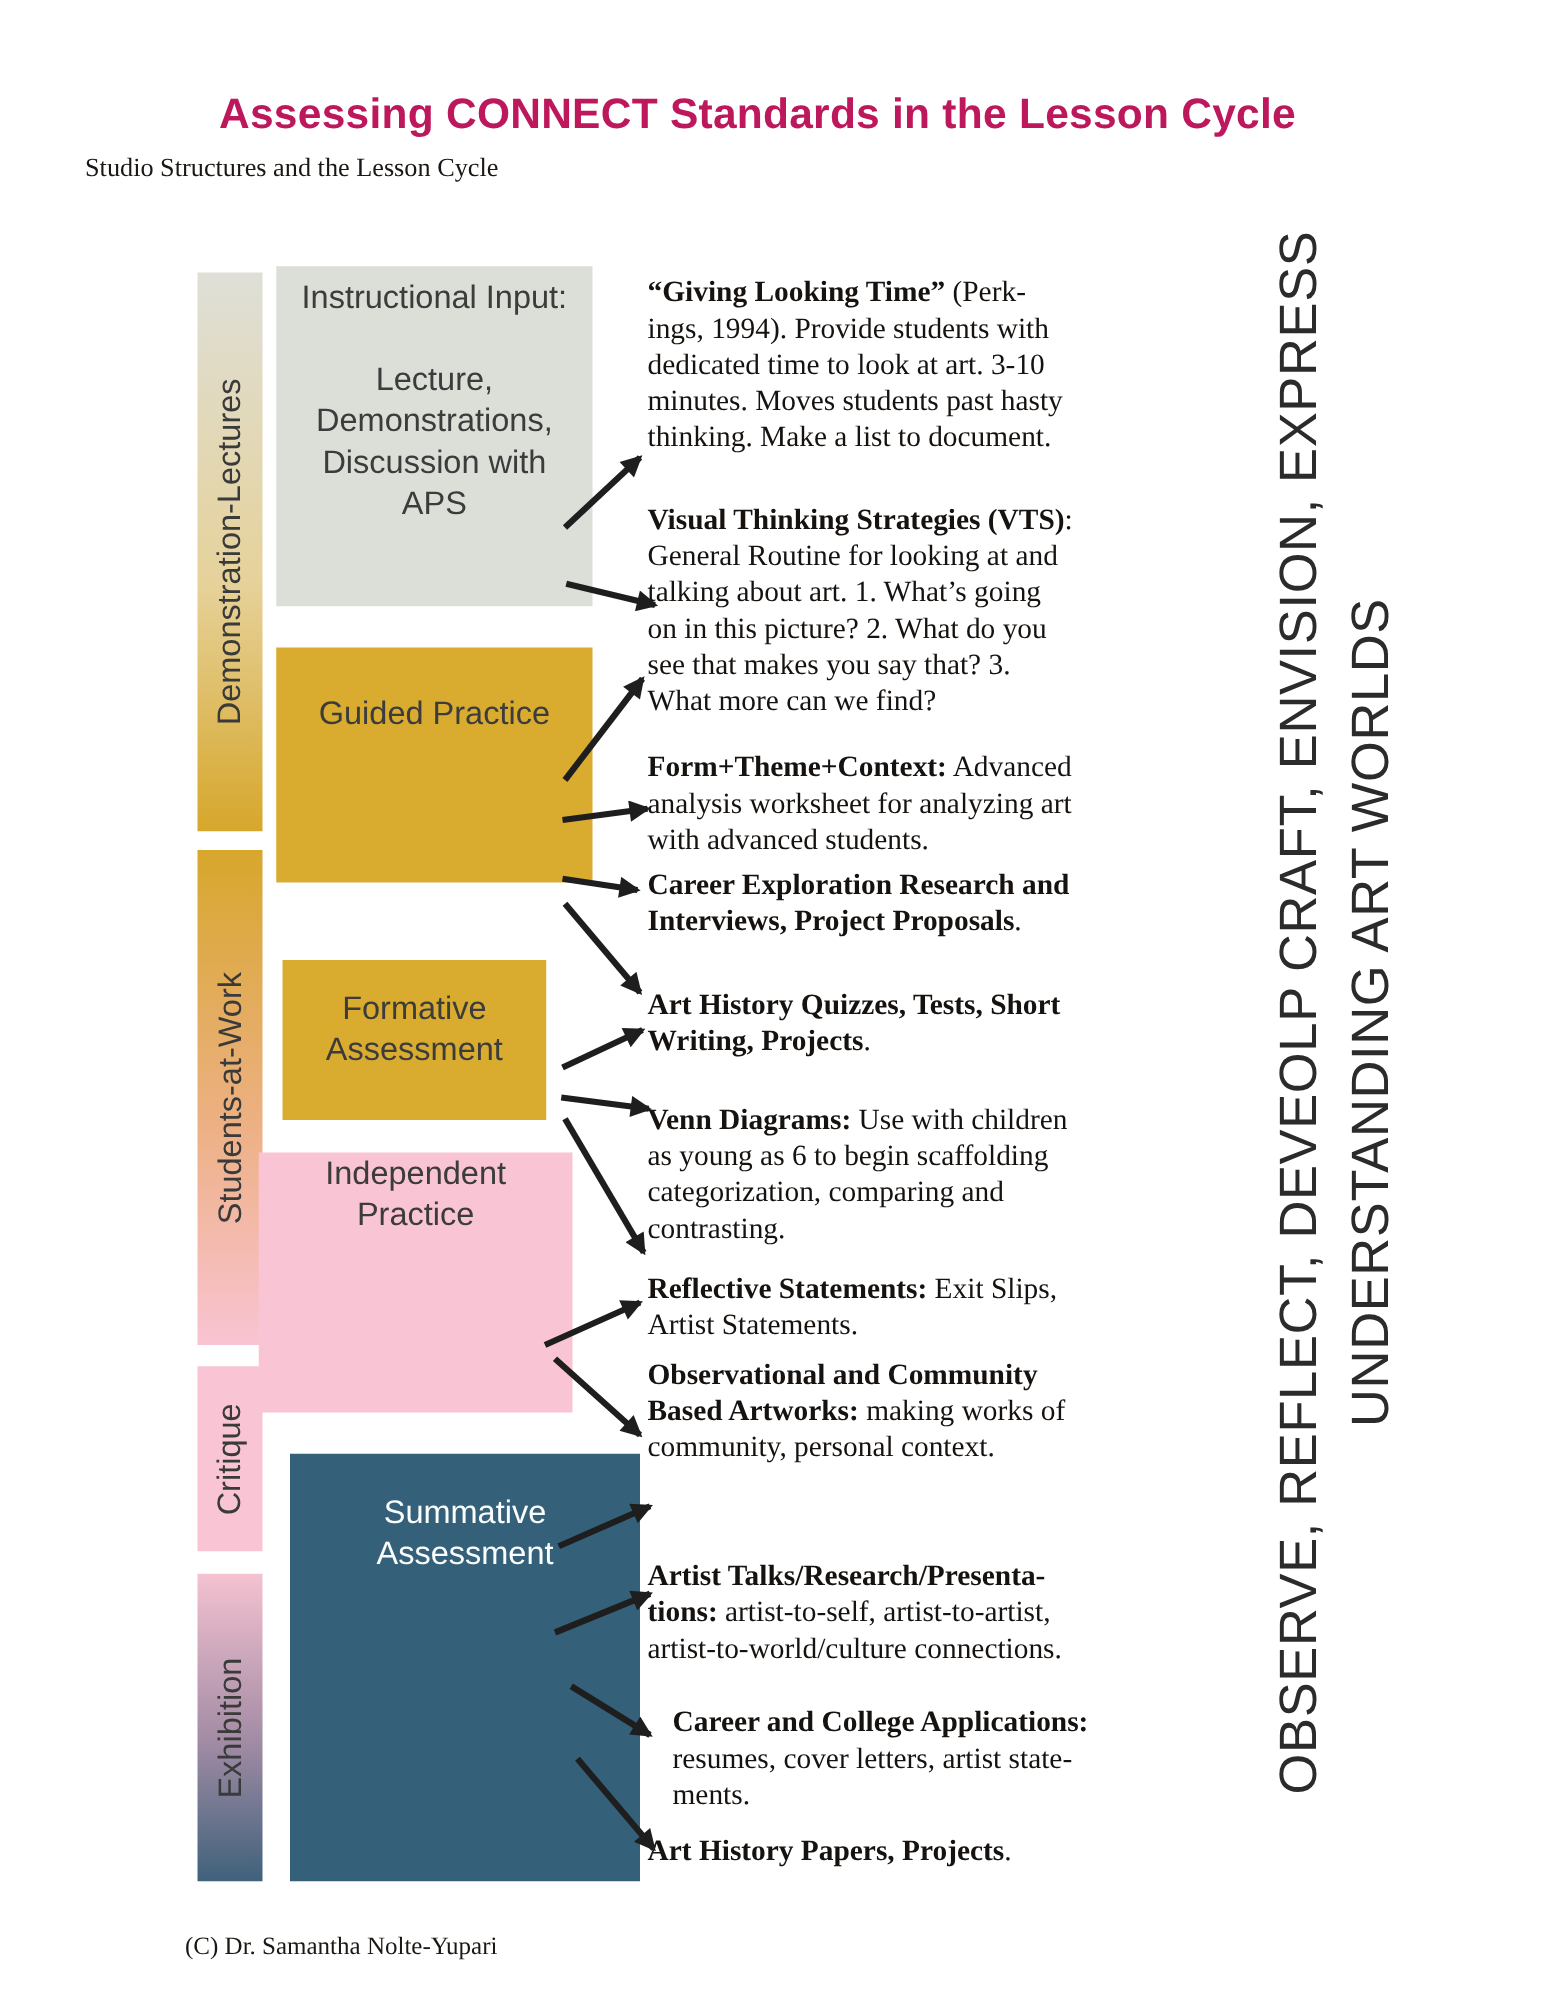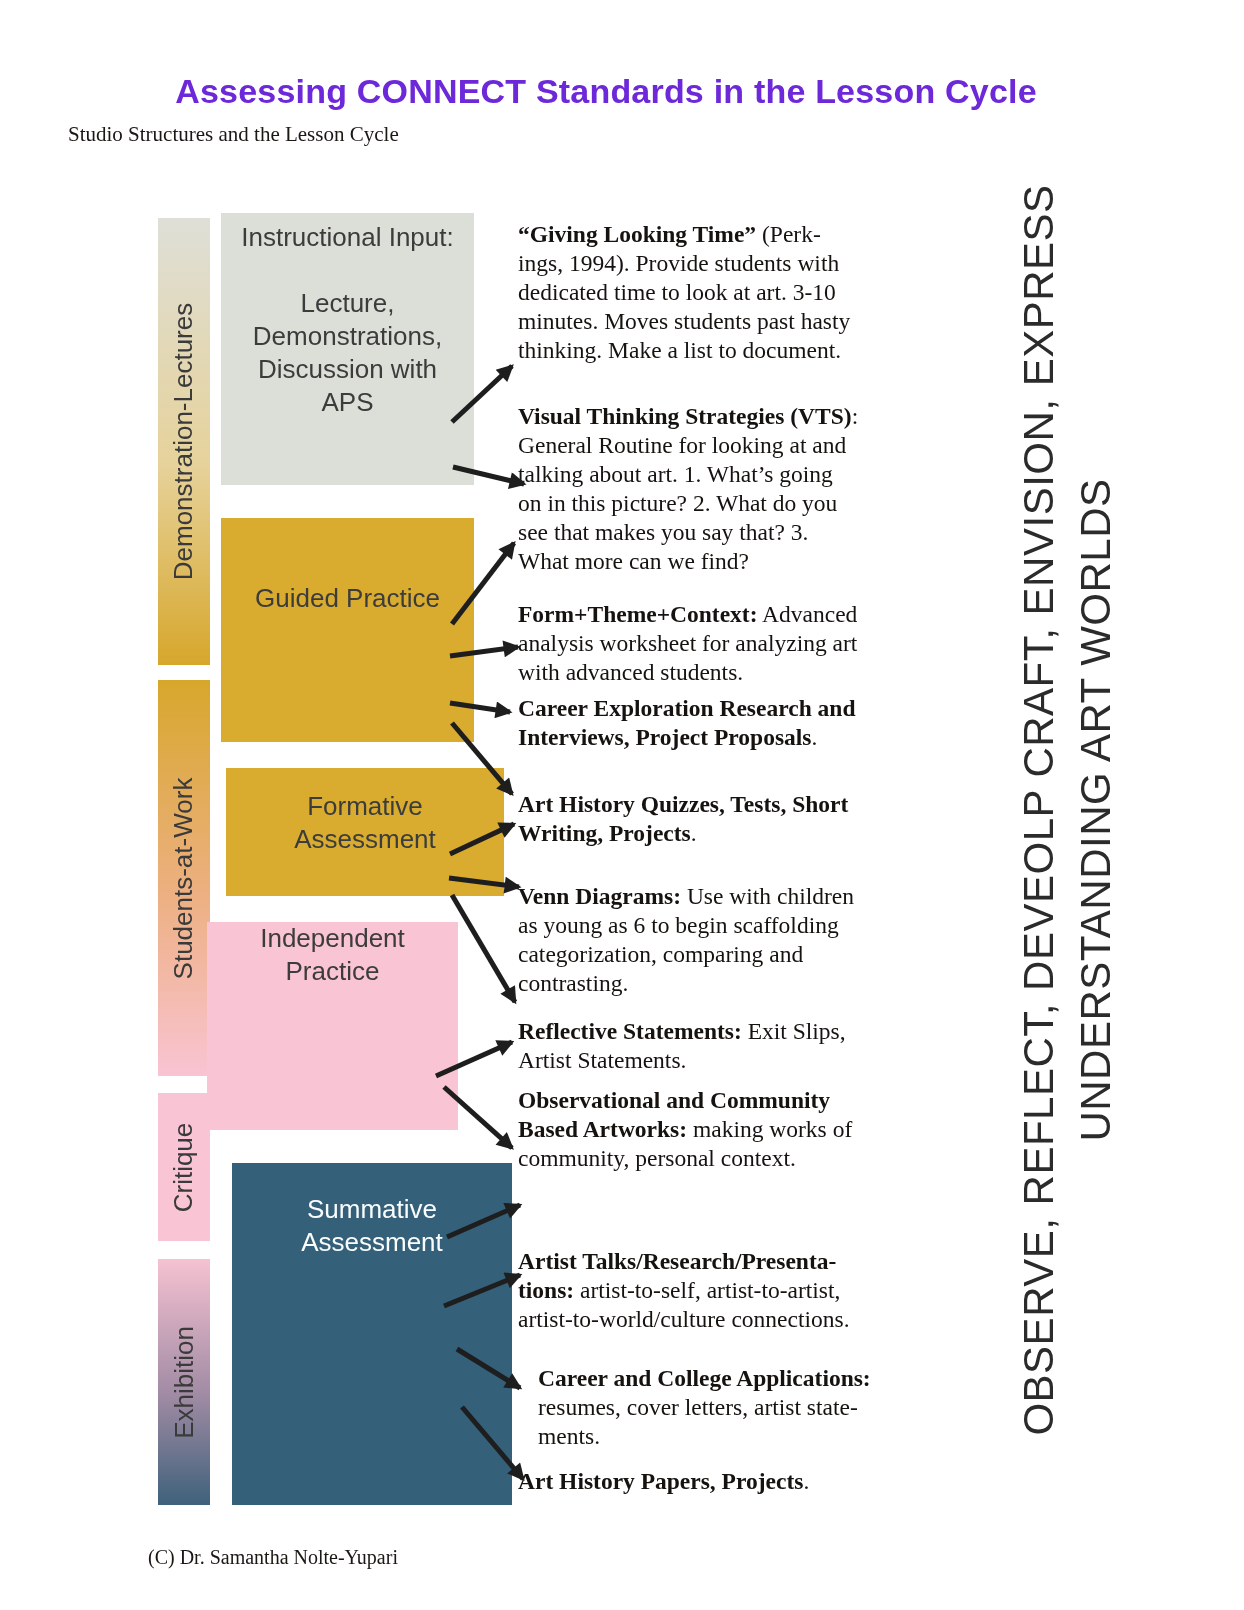--- a/index.html
+++ b/index.html
@@ -1,36 +1,36 @@
 <!DOCTYPE html>
 <html><head>
 <meta charset="utf-8">
 <style>
   html,body{margin:0;padding:0;background:#ffffff;}
   #page{position:relative;width:1244px;height:1610px;background:#ffffff;overflow:hidden;
         font-family:"Liberation Sans",sans-serif;}
   .title{position:absolute;top:72px;left:0;width:1212px;text-align:center;
-         font-size:34px;font-weight:bold;color:#6d28d9;letter-spacing:.2px;}
+         font-size:34px;font-weight:bold;color:#be185d;letter-spacing:.2px;}
   .subtitle{position:absolute;left:68px;top:122px;font-family:"Liberation Serif",serif;
             font-size:21px;color:#1b1713;}
   .footer{position:absolute;left:148px;top:1546px;font-family:"Liberation Serif",serif;
           font-size:20px;color:#1b1713;}
 
   .bar{position:absolute;left:158px;width:52px;display:flex;align-items:center;justify-content:center;}
   .bar span{transform:rotate(-90deg);white-space:nowrap;font-size:26px;color:#3a3a3a;}
   #bar-demo{top:218px;height:447px;background:linear-gradient(180deg,#dedfd7 0%,#e6d29b 55%,#d7a72c 100%);}
   #bar-saw{top:680px;height:396px;background:linear-gradient(180deg,#d7a72c 0%,#edb083 55%,#f9c4d3 100%);}
   #bar-crit{top:1093px;height:148px;background:#f9c4d3;}
   #bar-exhi{top:1259px;height:246px;background:linear-gradient(180deg,#f5c2d1 0%,#a18ba4 55%,#3f617b 100%);}
 
   .box{position:absolute;box-sizing:border-box;text-align:center;
        font-size:26px;line-height:33px;color:#3c3c3c;}
   #box-instructional{left:221px;top:213px;width:253px;height:272px;background:#dcdfd8;padding-top:8px;}
-  #box-guided{left:221px;top:518px;width:253px;height:224px;background:#d9ac2f;padding-top:64px;}
-  #box-formative{left:226px;top:768px;width:278px;height:128px;background:#d9ac2f;padding-top:22px;}
+  #box-guided{left:221px;top:518px;width:253px;height:188px;background:#d9ac2f;padding-top:36px;}
+  #box-formative{left:226px;top:768px;width:211px;height:128px;background:#d9ac2f;padding-top:22px;}
   #box-independent{left:207px;top:922px;width:251px;height:208px;background:#f9c4d3;}
   #box-summative{left:232px;top:1163px;width:280px;height:342px;background:#34607a;padding-top:30px;color:#fbfdfd;}
 
   .note{position:absolute;left:518px;width:370px;font-family:"Liberation Serif",serif;
         font-size:23.5px;line-height:29px;color:#16120f;}
   .note div{white-space:nowrap;}
   .note .b{font-weight:bold;}
   #note-0{top:220px;}  #note-1{top:402px;}  #note-2{top:600px;}
   #note-3{top:694px;}  #note-4{top:790px;}  #note-5{top:882px;}
   #note-6{top:1017px;} #note-7{top:1086px;} #note-8{top:1247px;}

